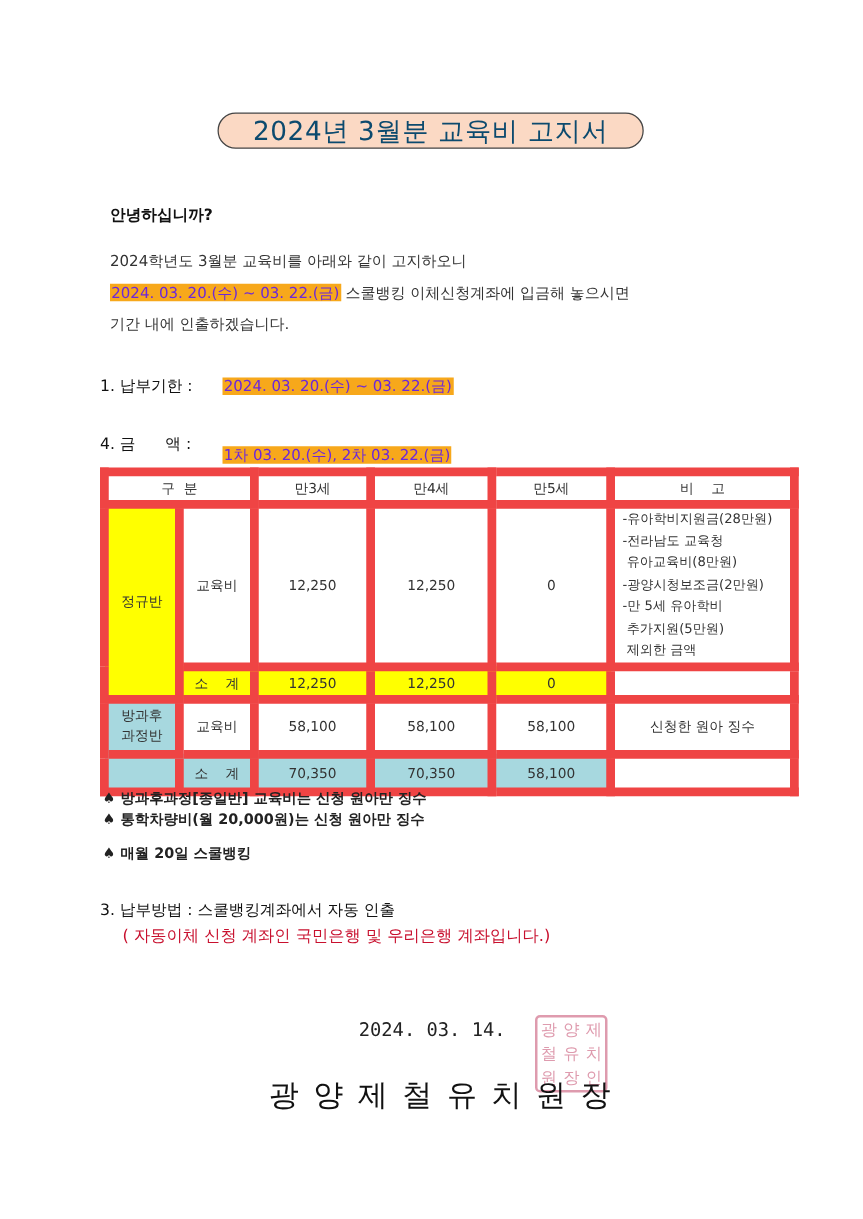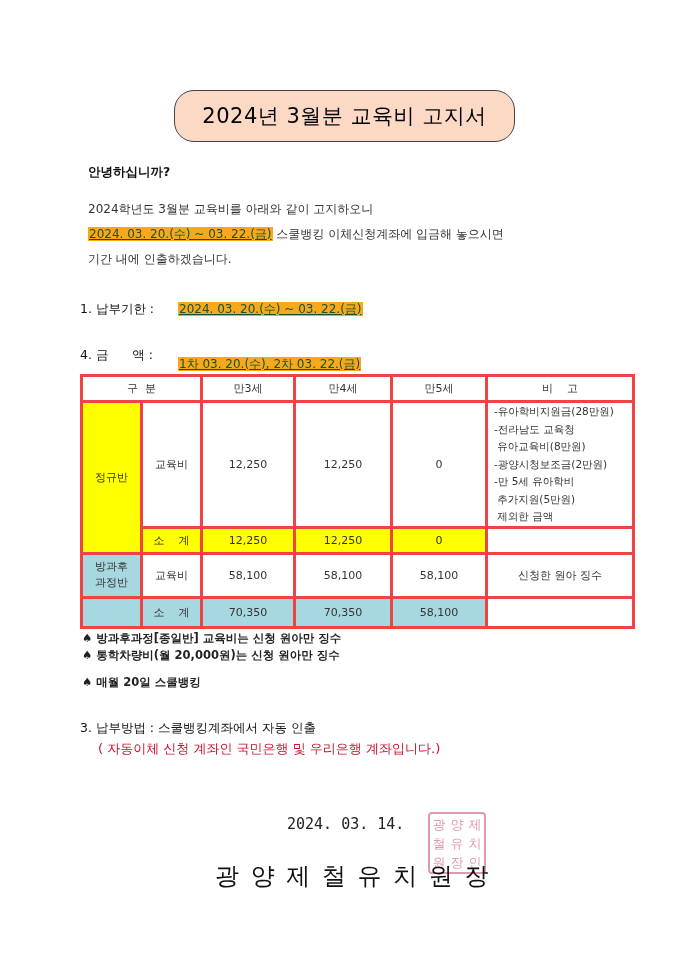--- a/index.html
+++ b/index.html
@@ -1,27 +1,27 @@
 <!DOCTYPE html>
 <html><head>
 <meta charset="utf-8">
 <style>
   html, body { margin:0; padding:0; background:#ffffff; }
   body { width:690px; height:975px; position:relative; overflow:hidden;
          font-family:"DejaVu Sans","Liberation Sans",sans-serif; color:#222; }
   .abs { position:absolute; }
-  .title-box { left:174px; top:90px; width:341px; height:52px; background:#fbd9c4;
+  .title-box { left:174px; top:90px; width:341px; height:29px; background:#fbd9c4;
                border:1.5px solid #444; border-radius:20px; box-sizing:border-box;
                display:flex; align-items:center; justify-content:center;
-               font-size:21px; color:#000000; letter-spacing:0.5px; }
+               font-size:21px; color:#0c4a6e; letter-spacing:0.5px; }
   .line { font-size:12px; color:#333; white-space:nowrap; }
   .greet { left:88px; top:164px; font-weight:bold; font-size:12.5px; color:#111; }
-  .hl { background:#f7a81b; color:#14532d; padding:0 1px;text-decoration:underline; }
+  .hl { background:#f7a81b; color:#6d28d9; padding:0 1px; }
   .tbl { left:80px; top:374px; width:552px; border-collapse:collapse; font-size:11px; color:#333; table-layout:fixed; }
-  .tbl td { border:3px solid #ef4444; text-align:center; vertical-align:middle; padding:0; }
+  .tbl td { border:7px solid #ef4444; text-align:center; vertical-align:middle; padding:0; }
   .yellow { background:#ffff00; }
   .blue { background:#a7d8df;margin-left:20px; }
   .remarks { text-align:left !important; padding-left:6px !important; line-height:17.5px; font-size:10.5px; }
   .bullet { font-size:11.5px; color:#222; font-weight:bold; }
   .red { color:#c8102e; font-size:13px; }
   .seal { left:428px; top:812px; width:58px; height:62px; border:2px solid #d98aa0; border-radius:4px;
           box-sizing:border-box; color:#d98aa0; font-size:13px; line-height:19px; text-align:center;
           display:grid; grid-template-columns:repeat(3,1fr); align-content:center; opacity:0.85; }
   .seal span { display:block; }
 </style>

